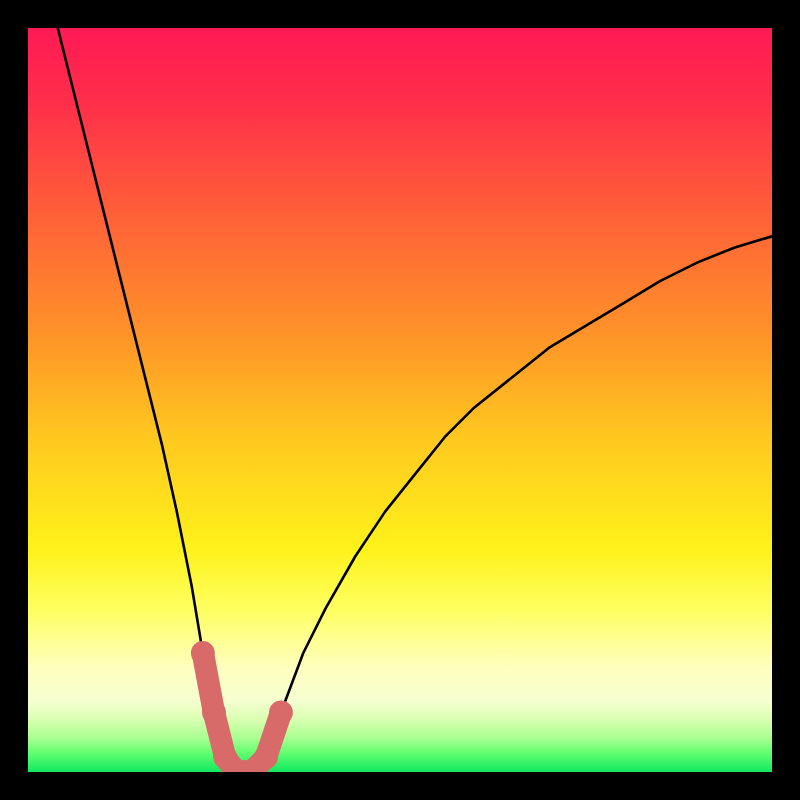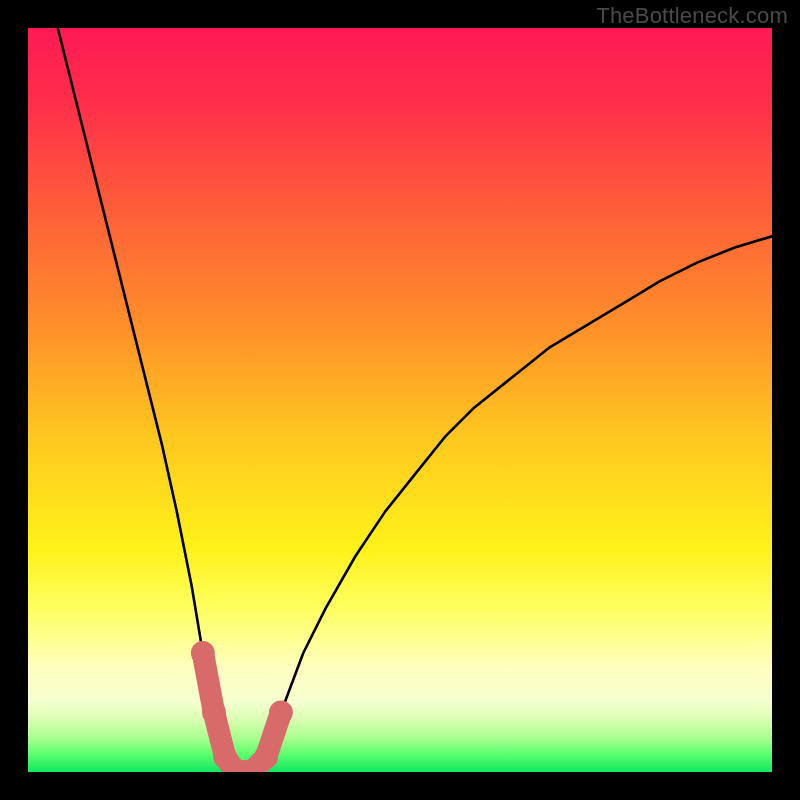--- a/index.html
+++ b/index.html
@@ -50,23 +50,20 @@
   }
   .watermark a {
     color: inherit;
     text-decoration: none;
   }
 </style>
 </head>
 <body>
 
 <div class="frame">
-  <div class="watermark">
-    <a href="#">TheBottleneck.com</a>
-  </div>
   <div class="plot-area">
     <svg class="gradient" viewBox="0 0 100 100" preserveAspectRatio="none">
       <defs>
         <linearGradient id="bg-grad" x1="0" y1="0" x2="0" y2="1">
             <stop offset="0%" stop-color="#ff1a55"></stop>
             <stop offset="10%" stop-color="#ff2e4a"></stop>
             <stop offset="25%" stop-color="#ff6038"></stop>
             <stop offset="40%" stop-color="#ff8f2a"></stop>
             <stop offset="55.00000000000001%" stop-color="#ffc81f"></stop>
             <stop offset="70%" stop-color="#fff21a"></stop>

